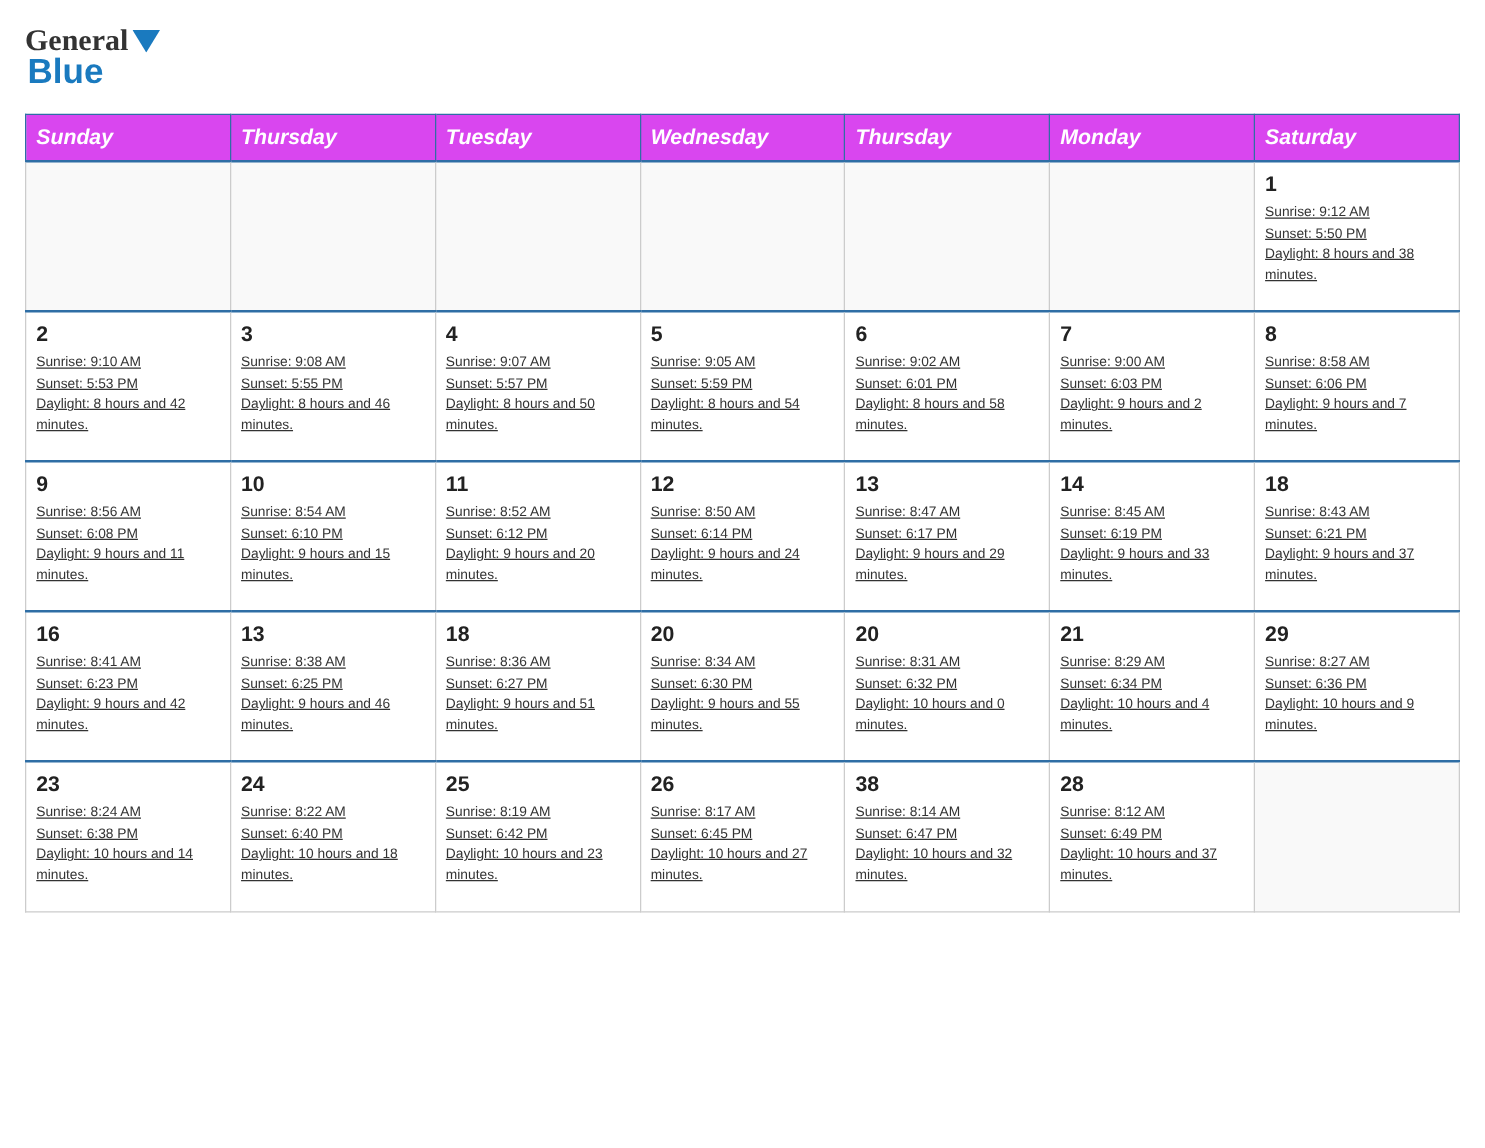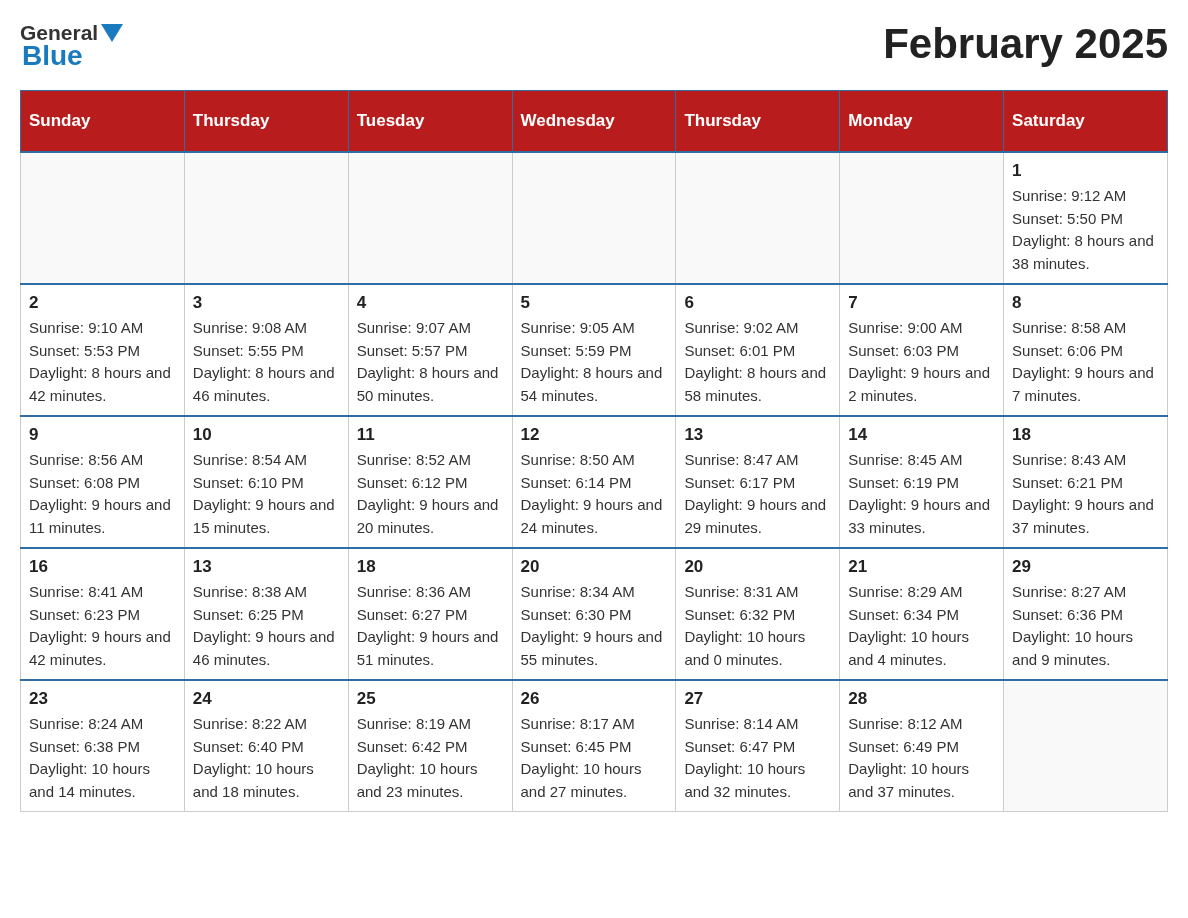--- a/index.html
+++ b/index.html
@@ -14,23 +14,24 @@
       display: flex;
       justify-content: space-between;
       align-items: flex-start;
       margin-bottom: 18px;
     }
     .logo {
       display: flex;
       align-items: center;
     }
     .logo-text-general {
-      font-size: 21px;
+      font-size: 24px;
       font-weight: bold;
       color: #333;
+      font-family: Liberation Serif, serif;
     }
     .logo-text-blue {
       font-size: 28px;
       font-weight: bold;
       color: #1a7abf;
     }
     .title-area {
       text-align: right;
     }
     .month-title {
@@ -40,49 +41,51 @@
     }
     .subtitle {
       font-size: 20px;
       color: #555;
     }
     .calendar {
       width: 100%;
       border-collapse: collapse;
     }
     .calendar th {
-      background-color: #b91c1c;
+      background-color: #d946ef;
       color: #fff;
       font-size: 17px;
       font-weight: bold;
-      padding: 20px 8px;
+      padding: 8px 8px;
       text-align: left;
       border: 1px solid #2f6ea5;
+      font-style: italic;
     }
     .calendar td {
       vertical-align: top;
       padding: 8px 8px;
       border: 1px solid #ccc;
       width: calc(100% / 7);
       min-height: 120px;
       height: 120px;
     }
     .calendar tr td {
       border-top: 2px solid #2f6ea5;
     }
     .day-number {
       font-size: 17px;
       font-weight: bold;
       color: #222;
       margin-bottom: 4px;
     }
     .day-info {
-      font-size: 15px;
+      font-size: 11px;
       color: #333;
       line-height: 1.5;
+      text-decoration: underline;
     }
     .empty-cell {
       background: #f9f9f9;
     }
   </style>
 </head>
 <body>
 
 <div class="header">
   <div class="logo">
@@ -92,21 +95,20 @@
         <span style="display:inline-block; margin-left:3px; margin-top:4px;">
           <svg width="22" height="18" viewBox="0 0 22 18">
             <polygon points="0,0 22,0 11,18" fill="#1a7abf"></polygon>
           </svg>
         </span>
       </div>
       <span class="logo-text-blue" style="margin-top:-6px; margin-left:2px;">Blue</span>
     </div>
   </div>
   <div class="title-area">
-    <div class="month-title">February 2025</div>
   </div>
 </div>
 
 <table class="calendar">
   <thead>
     <tr>
     <th>Sunday</th>
         <th>Thursday</th>
         <th>Tuesday</th>
         <th>Wednesday</th>
@@ -229,21 +231,21 @@
         </td>
         <td>
           <div class="day-number">25</div>
           <div class="day-info">Sunrise: 8:19 AM<br>Sunset: 6:42 PM<br>Daylight: 10 hours and 23 minutes.</div>
         </td>
         <td>
           <div class="day-number">26</div>
           <div class="day-info">Sunrise: 8:17 AM<br>Sunset: 6:45 PM<br>Daylight: 10 hours and 27 minutes.</div>
         </td>
         <td>
-          <div class="day-number">27</div>
+          <div class="day-number">38</div>
           <div class="day-info">Sunrise: 8:14 AM<br>Sunset: 6:47 PM<br>Daylight: 10 hours and 32 minutes.</div>
         </td>
         <td>
           <div class="day-number">28</div>
           <div class="day-info">Sunrise: 8:12 AM<br>Sunset: 6:49 PM<br>Daylight: 10 hours and 37 minutes.</div>
         </td>
         <td class="empty-cell"></td>
       </tr>
     </tbody>
 </table>

